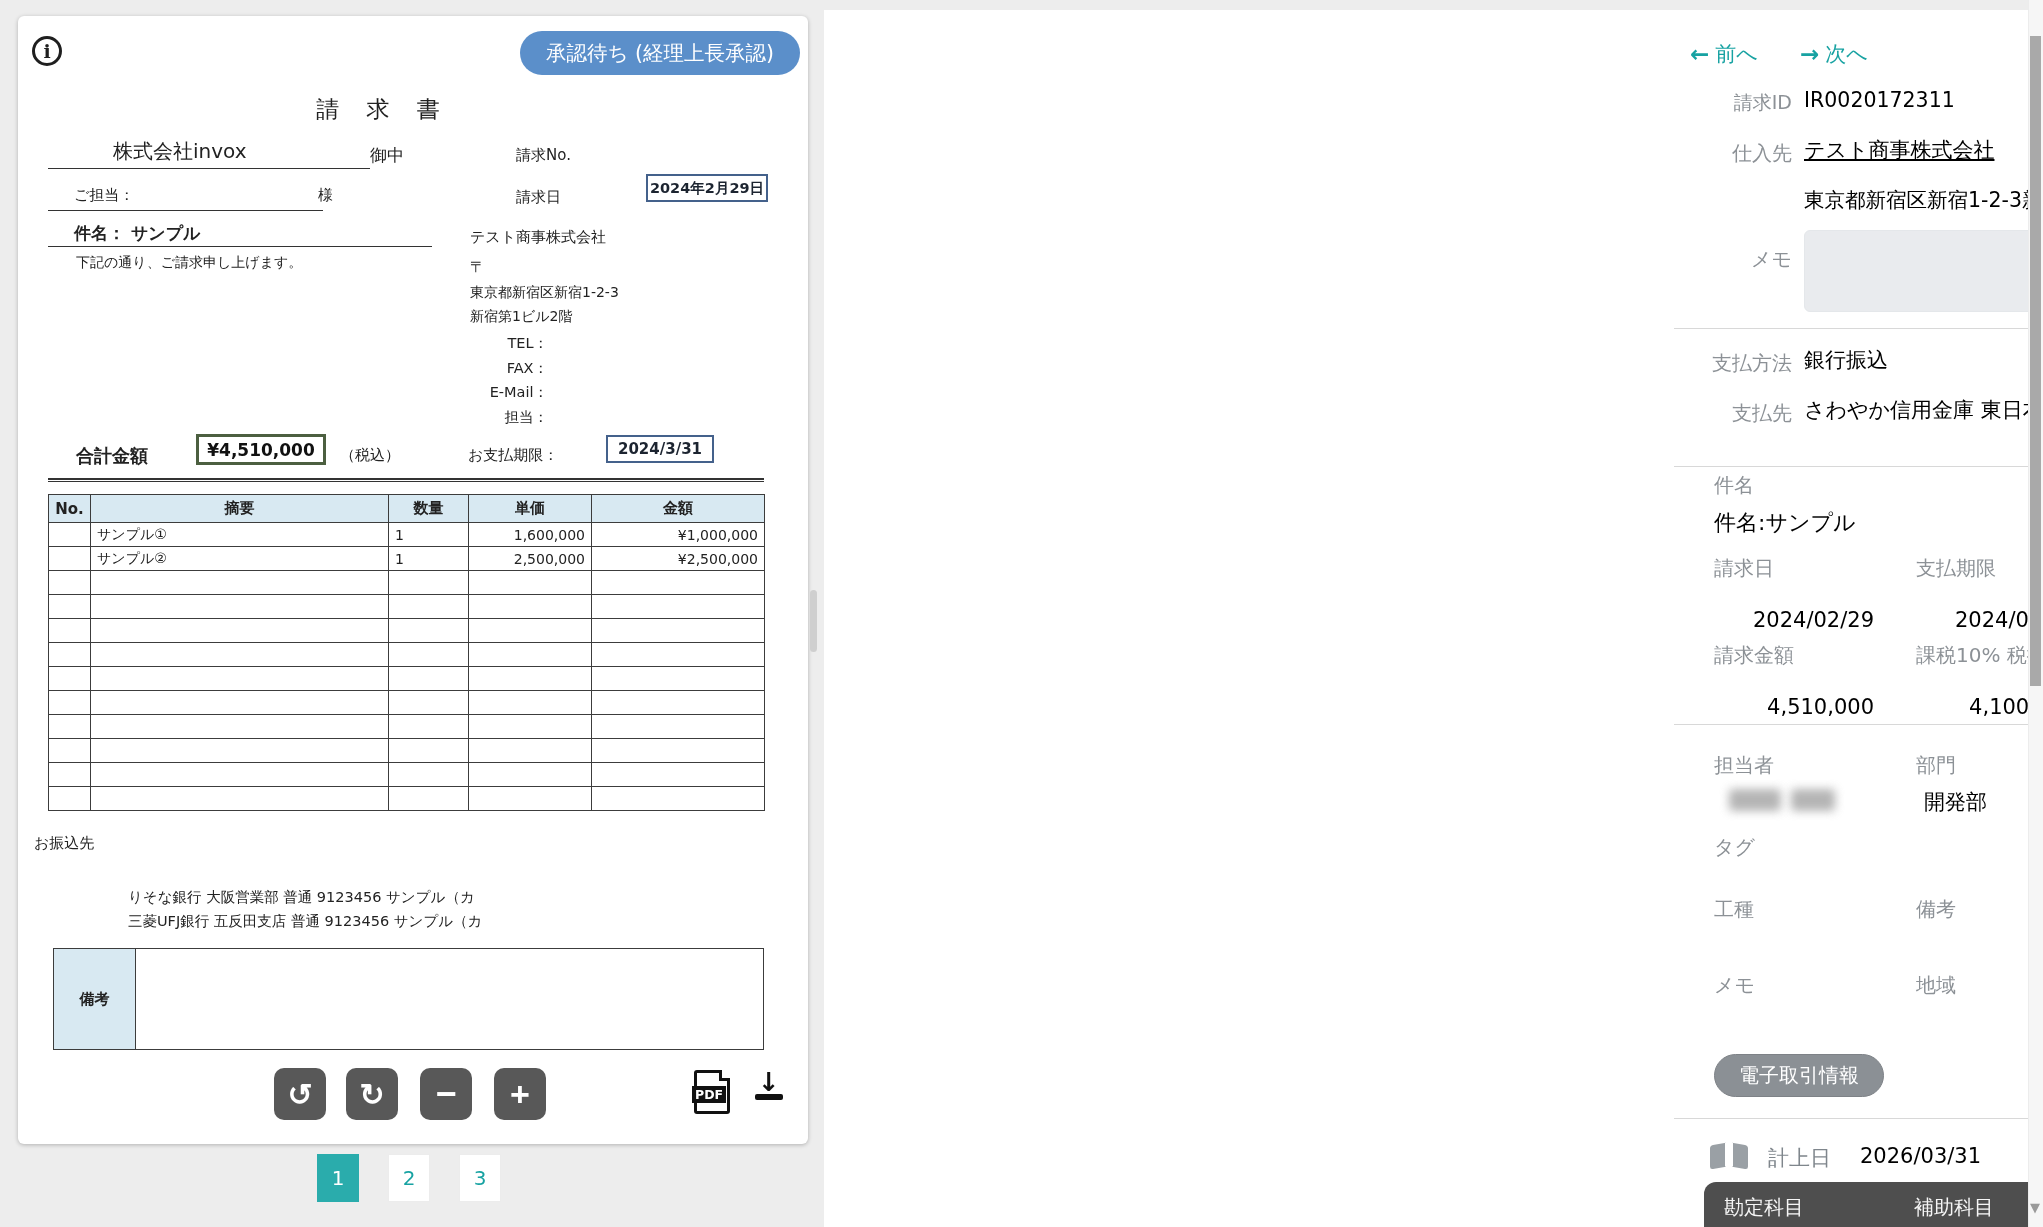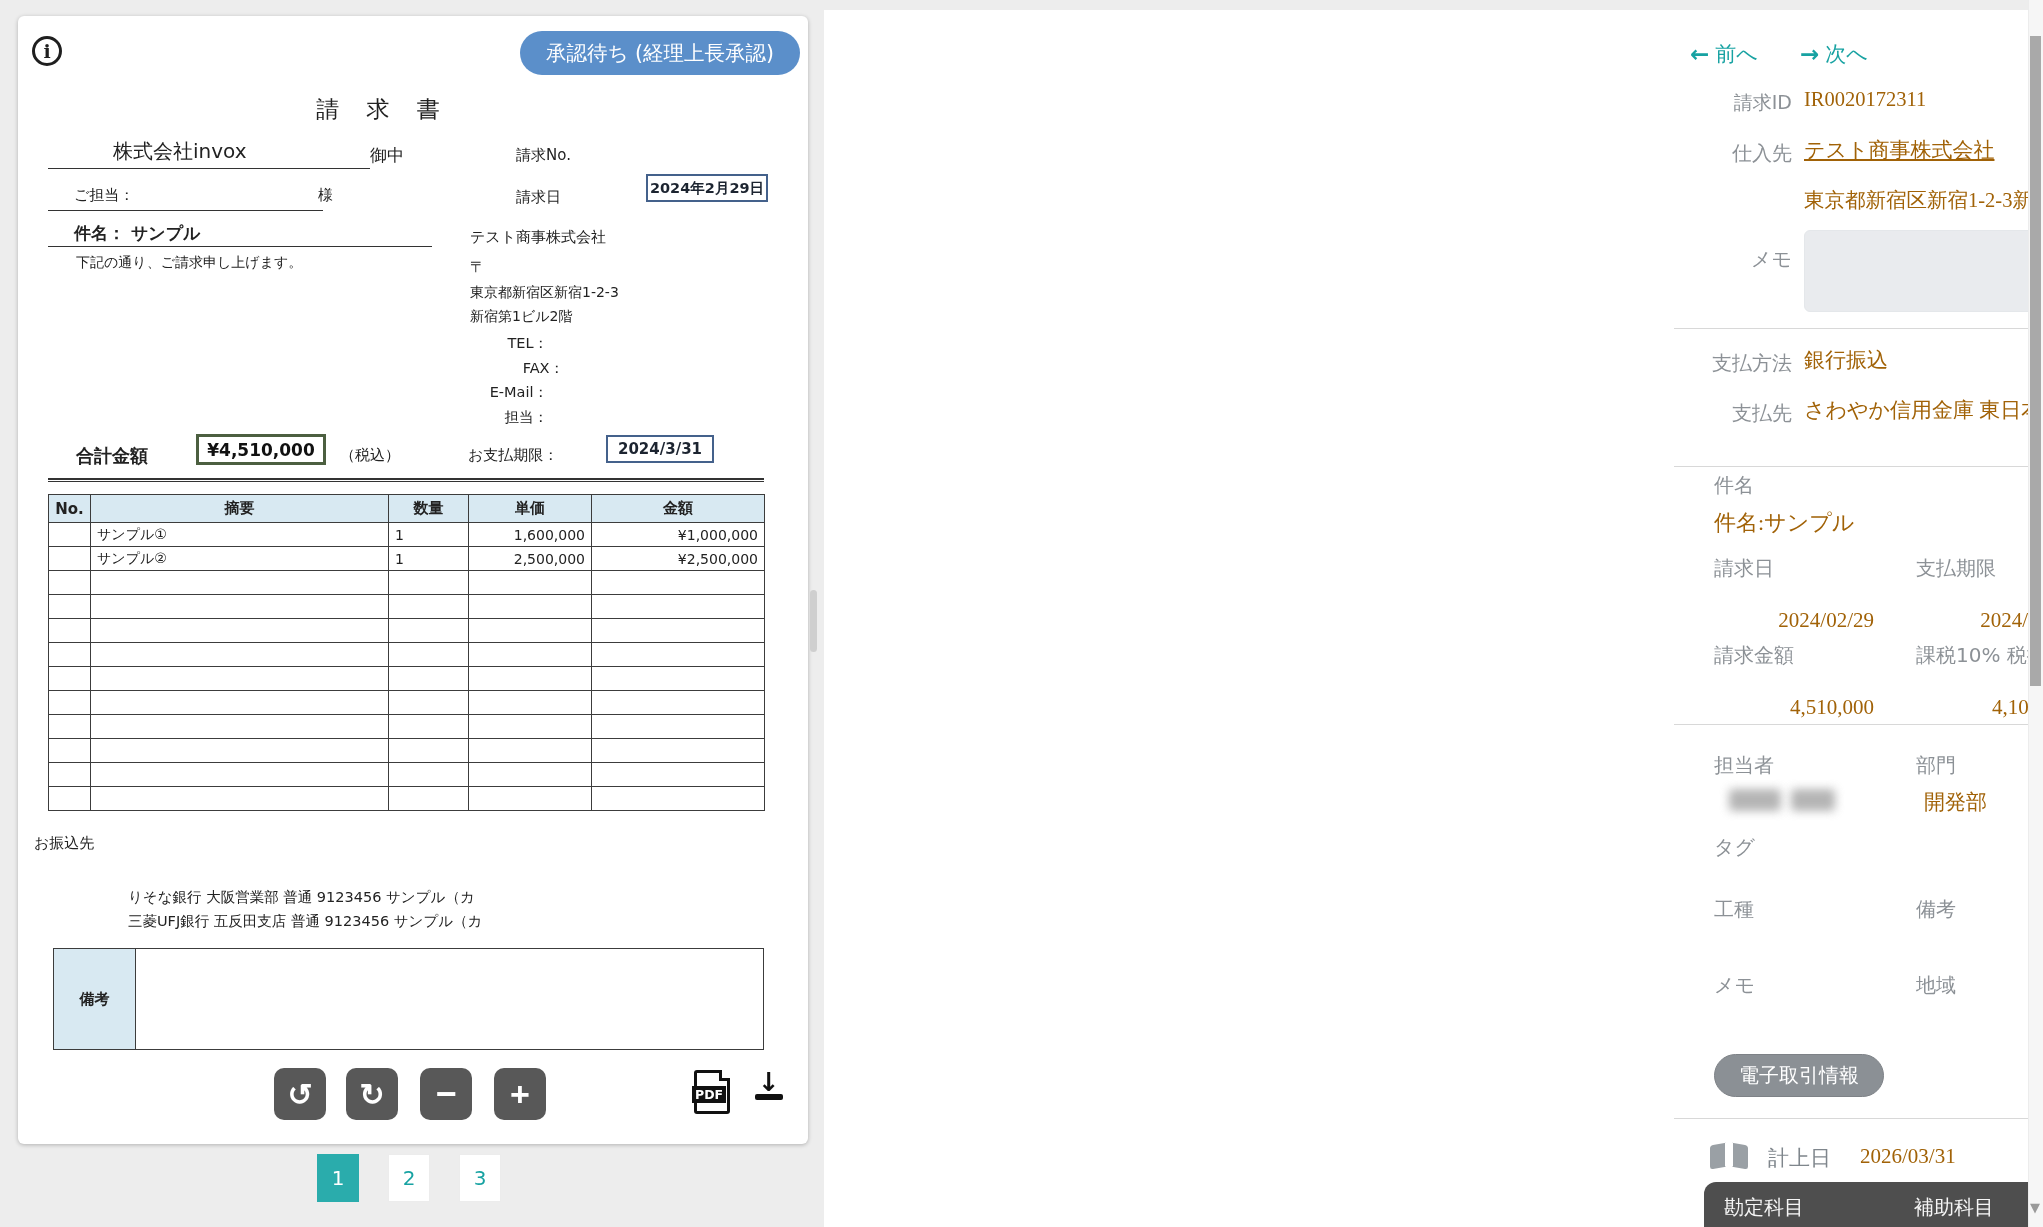--- a/index.html
+++ b/index.html
@@ -7,21 +7,21 @@
     --darkbtn:#585858; --accthead:#4e4e4e; --green:#4c5f40; --datebox:#44618b;
     --activepage:#2aacac; --graylbl:#8c9196;
   }
   *{box-sizing:border-box;}
   body{margin:0;background:#ededed;font-family:"DejaVu Sans","Liberation Sans",sans-serif;}
   #screen{position:relative;width:2043px;height:1227px;overflow:hidden;background:#ededed;}
   .abs{position:absolute;}
   
   .rpanel{position:absolute;left:824px;top:10px;width:1204px;height:1217px;background:#fff;}
   .lbl{position:absolute;color:var(--graylbl);font-size:20px;white-space:nowrap;}
-  .val{position:absolute;color:#a16207;font-size:21px;white-space:nowrap;font-family:Liberation Serif, serif;}
+  .val{position:absolute;color:#000000;font-size:21px;white-space:nowrap;}
   .rlbl{text-align:right;width:138px;left:830px;}
   .num{width:160px;text-align:right;margin-top:16px;}
   .divider{position:absolute;left:850px;width:1162px;height:1px;background:#d8d8d8;}
   .navlink{position:absolute;display:flex;align-items:center;gap:6px;color:var(--teal);font-size:21px;cursor:pointer;white-space:nowrap;}
   .navlink .arrow{font-size:23px;font-weight:bold;}
   .link{text-decoration:underline;cursor:pointer;}
   .dl{position:absolute;display:inline-flex;flex-direction:column;align-items:center;width:34px;}
   .dl .a{font-size:26px;font-weight:bold;line-height:20px;}
   .dl .t{width:28px;height:6px;background:currentColor;border-radius:2px;margin-top:2px;}
   .dl.black{color:#111;}
@@ -177,21 +177,21 @@
 
       <div class="t" style="left:56px;top:206px;font-size:17px;font-weight:bold;">件名： サンプル</div>
       <div class="dline" style="left:30px;top:230px;width:384px;border-top-width:1px;"></div>
       <div class="t" style="left:58px;top:238px;font-size:14px;">下記の通り、ご請求申し上げます。</div>
 
       <div class="t" style="left:452px;top:212px;">テスト商事株式会社</div>
       <div class="t" style="left:452px;top:242px;">〒</div>
       <div class="t" style="left:452px;top:268px;font-size:14px;">東京都新宿区新宿1-2-3</div>
       <div class="t" style="left:452px;top:292px;font-size:14px;">新宿第1ビル2階</div>
       <div class="t" style="left:388px;top:318px;width:142px;text-align:right;font-size:14.5px;">TEL：</div>
-      <div class="t" style="left:404px;top:343px;width:142px;text-align:right;font-size:14.5px;">FAX：</div>
+      <div class="t" style="left:388px;top:343px;width:142px;text-align:right;font-size:14.5px;">FAX：</div>
       <div class="t" style="left:388px;top:367px;width:142px;text-align:right;font-size:14.5px;">E-Mail：</div>
       <div class="t" style="left:388px;top:392px;width:142px;text-align:right;font-size:14.5px;">担当：</div>
 
       <div class="t" style="left:58px;top:428px;font-size:18px;font-weight:bold;">合計金額</div>
       <div class="dbox gbox" style="left:178px;top:418px;width:130px;height:31px;font-size:17px;color:#111;">¥4,510,000</div>
       <div class="t" style="left:322px;top:430px;">（税込）</div>
       <div class="t" style="left:450px;top:430px;">お支払期限：</div>
       <div class="dbox" style="left:588px;top:419px;width:108px;height:28px;font-size:15px;">2024/3/31</div>
       <div class="dbl" style="left:30px;top:462px;width:716px;"></div>
 

